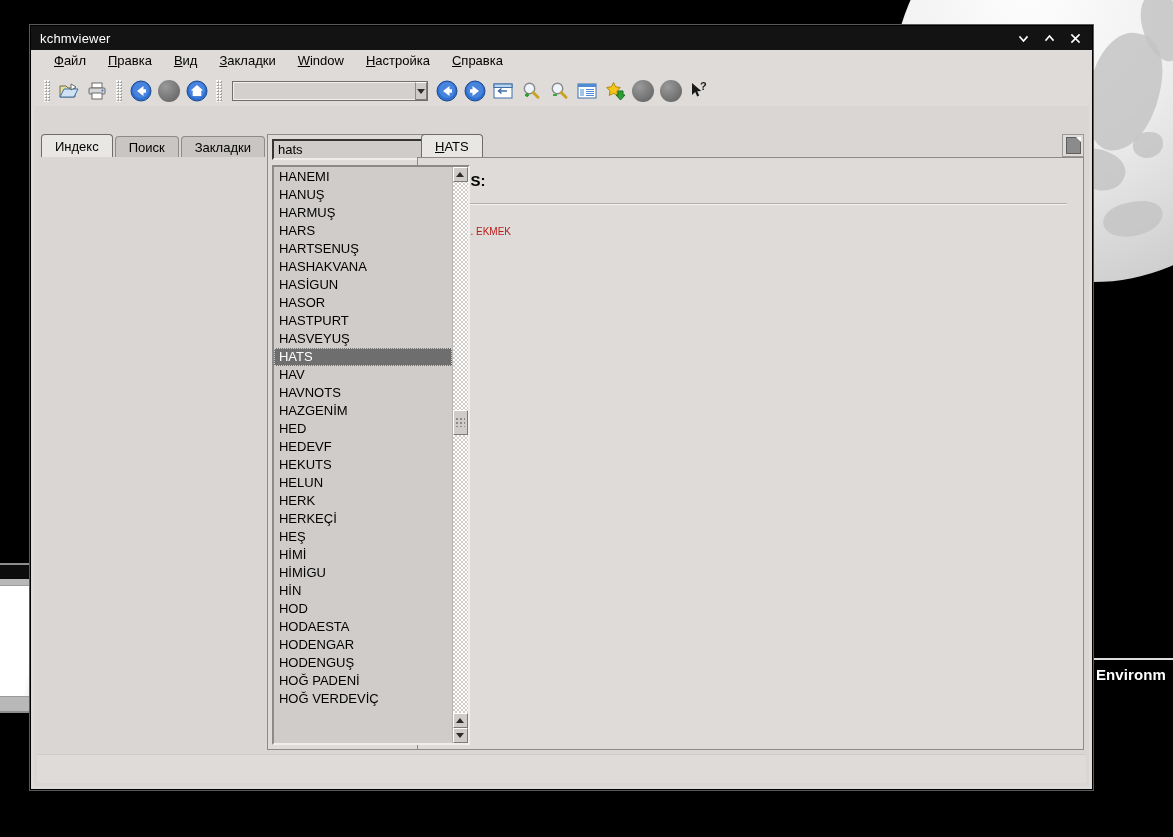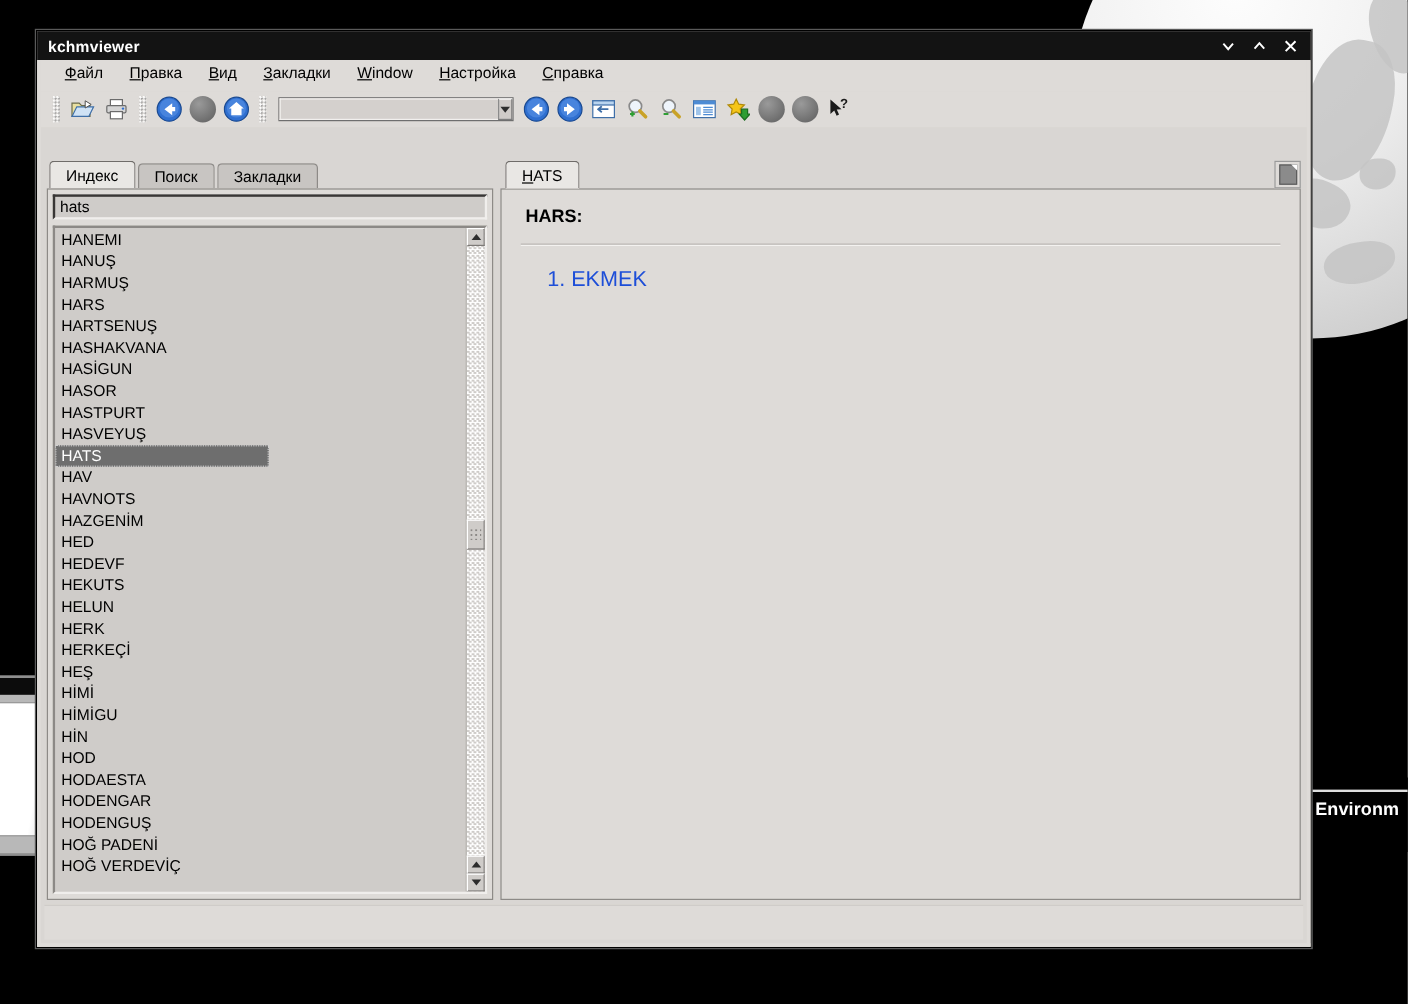--- a/index.html
+++ b/index.html
@@ -54,21 +54,21 @@
     background:#d6d2d0;border:1px solid #000;box-sizing:border-box;
     box-shadow:0 0 0 1px #5a5a5a;
   }
   
   #titlebar{
     height:24px;background:#131313;
     display:flex;align-items:center;position:relative;
     border-bottom:1px solid #3a3a3a;
   }
   #titlebar .title-text{
-    color:#ffffff;font-weight:bold;font-size:13px;padding-left:9px;letter-spacing:.2px;
+    color:#ffffff;font-weight:normal;font-size:13px;padding-left:9px;letter-spacing:.2px;
   }
   #titlebar .win-btns{position:absolute;right:4px;top:0;height:24px;display:flex;align-items:center;gap:0;}
   #titlebar .win-btn{
     width:26px;height:24px;display:flex;align-items:center;justify-content:center;
     color:#fff;font-size:13px;line-height:1;
   }
   #titlebar .win-btn svg{display:block;}
 
   
   #client{
@@ -116,21 +116,21 @@
   .circ-btn{width:22px;height:22px;border-radius:50%;display:block;}
   .circ-disabled{background:radial-gradient(circle at 35% 30%,#9a9a9a,#6f6f6f 70%,#5c5c5c 100%);}
 
   
   #panes{
     position:absolute;left:3px;right:3px;top:84px;bottom:36px;
     display:flex;gap:0;
   }
 
   
-  #left-pane{width:372px;display:flex;flex-direction:column;margin-left:2px;}
+  #left-pane{width:372px;display:flex;flex-direction:row;margin-left:2px;}
   .tabbar{height:23px;display:flex;align-items:flex-end;padding-left:2px;}
   .tab{
     height:21px;line-height:21px;padding:0 13px;font-size:13px;
     background:#c8c5c2;border:1px solid #8d8a87;border-bottom:none;
     border-radius:4px 4px 0 0;margin-right:2px;color:#000;box-sizing:border-box;
   }
   .tab.active{background:#e9e7e4;height:23px;line-height:23px;border-color:#6f6c69;}
   .tab u{text-decoration:underline;}
 
   .left-body{
@@ -206,21 +206,21 @@
     content:"";position:absolute;right:-1px;top:-1px;border-width:0 5px 5px 0;
     border-style:solid;border-color:transparent #ffffff transparent transparent;
   }
   .content-area{
     flex:1;background:#dedbd8;border:1px solid #8d8a87;box-sizing:border-box;
     padding:14px 16px;overflow:hidden;
   }
   .doc-title{font-size:15px;font-weight:bold;margin:0 0 14px 4px;color:#000;}
   .doc-hr{height:0;border-top:1px solid #b3b0ad;border-bottom:1px solid #f4f2f0;margin:0 0 16px 0;}
   .doc-list{margin:0;padding-left:42px;}
-  .doc-list li{font-size:18px;line-height:22px;color:#1d4ed8;}
+  .doc-list li{font-size:10px;line-height:22px;color:#b91c1c;}
 
   
   #statusbar{
     position:absolute;left:3px;right:3px;bottom:3px;height:28px;
     background:#dedbd8;border-top:1px solid #cfccc9;
   }
 </style>
 </head>
 <body>
 

